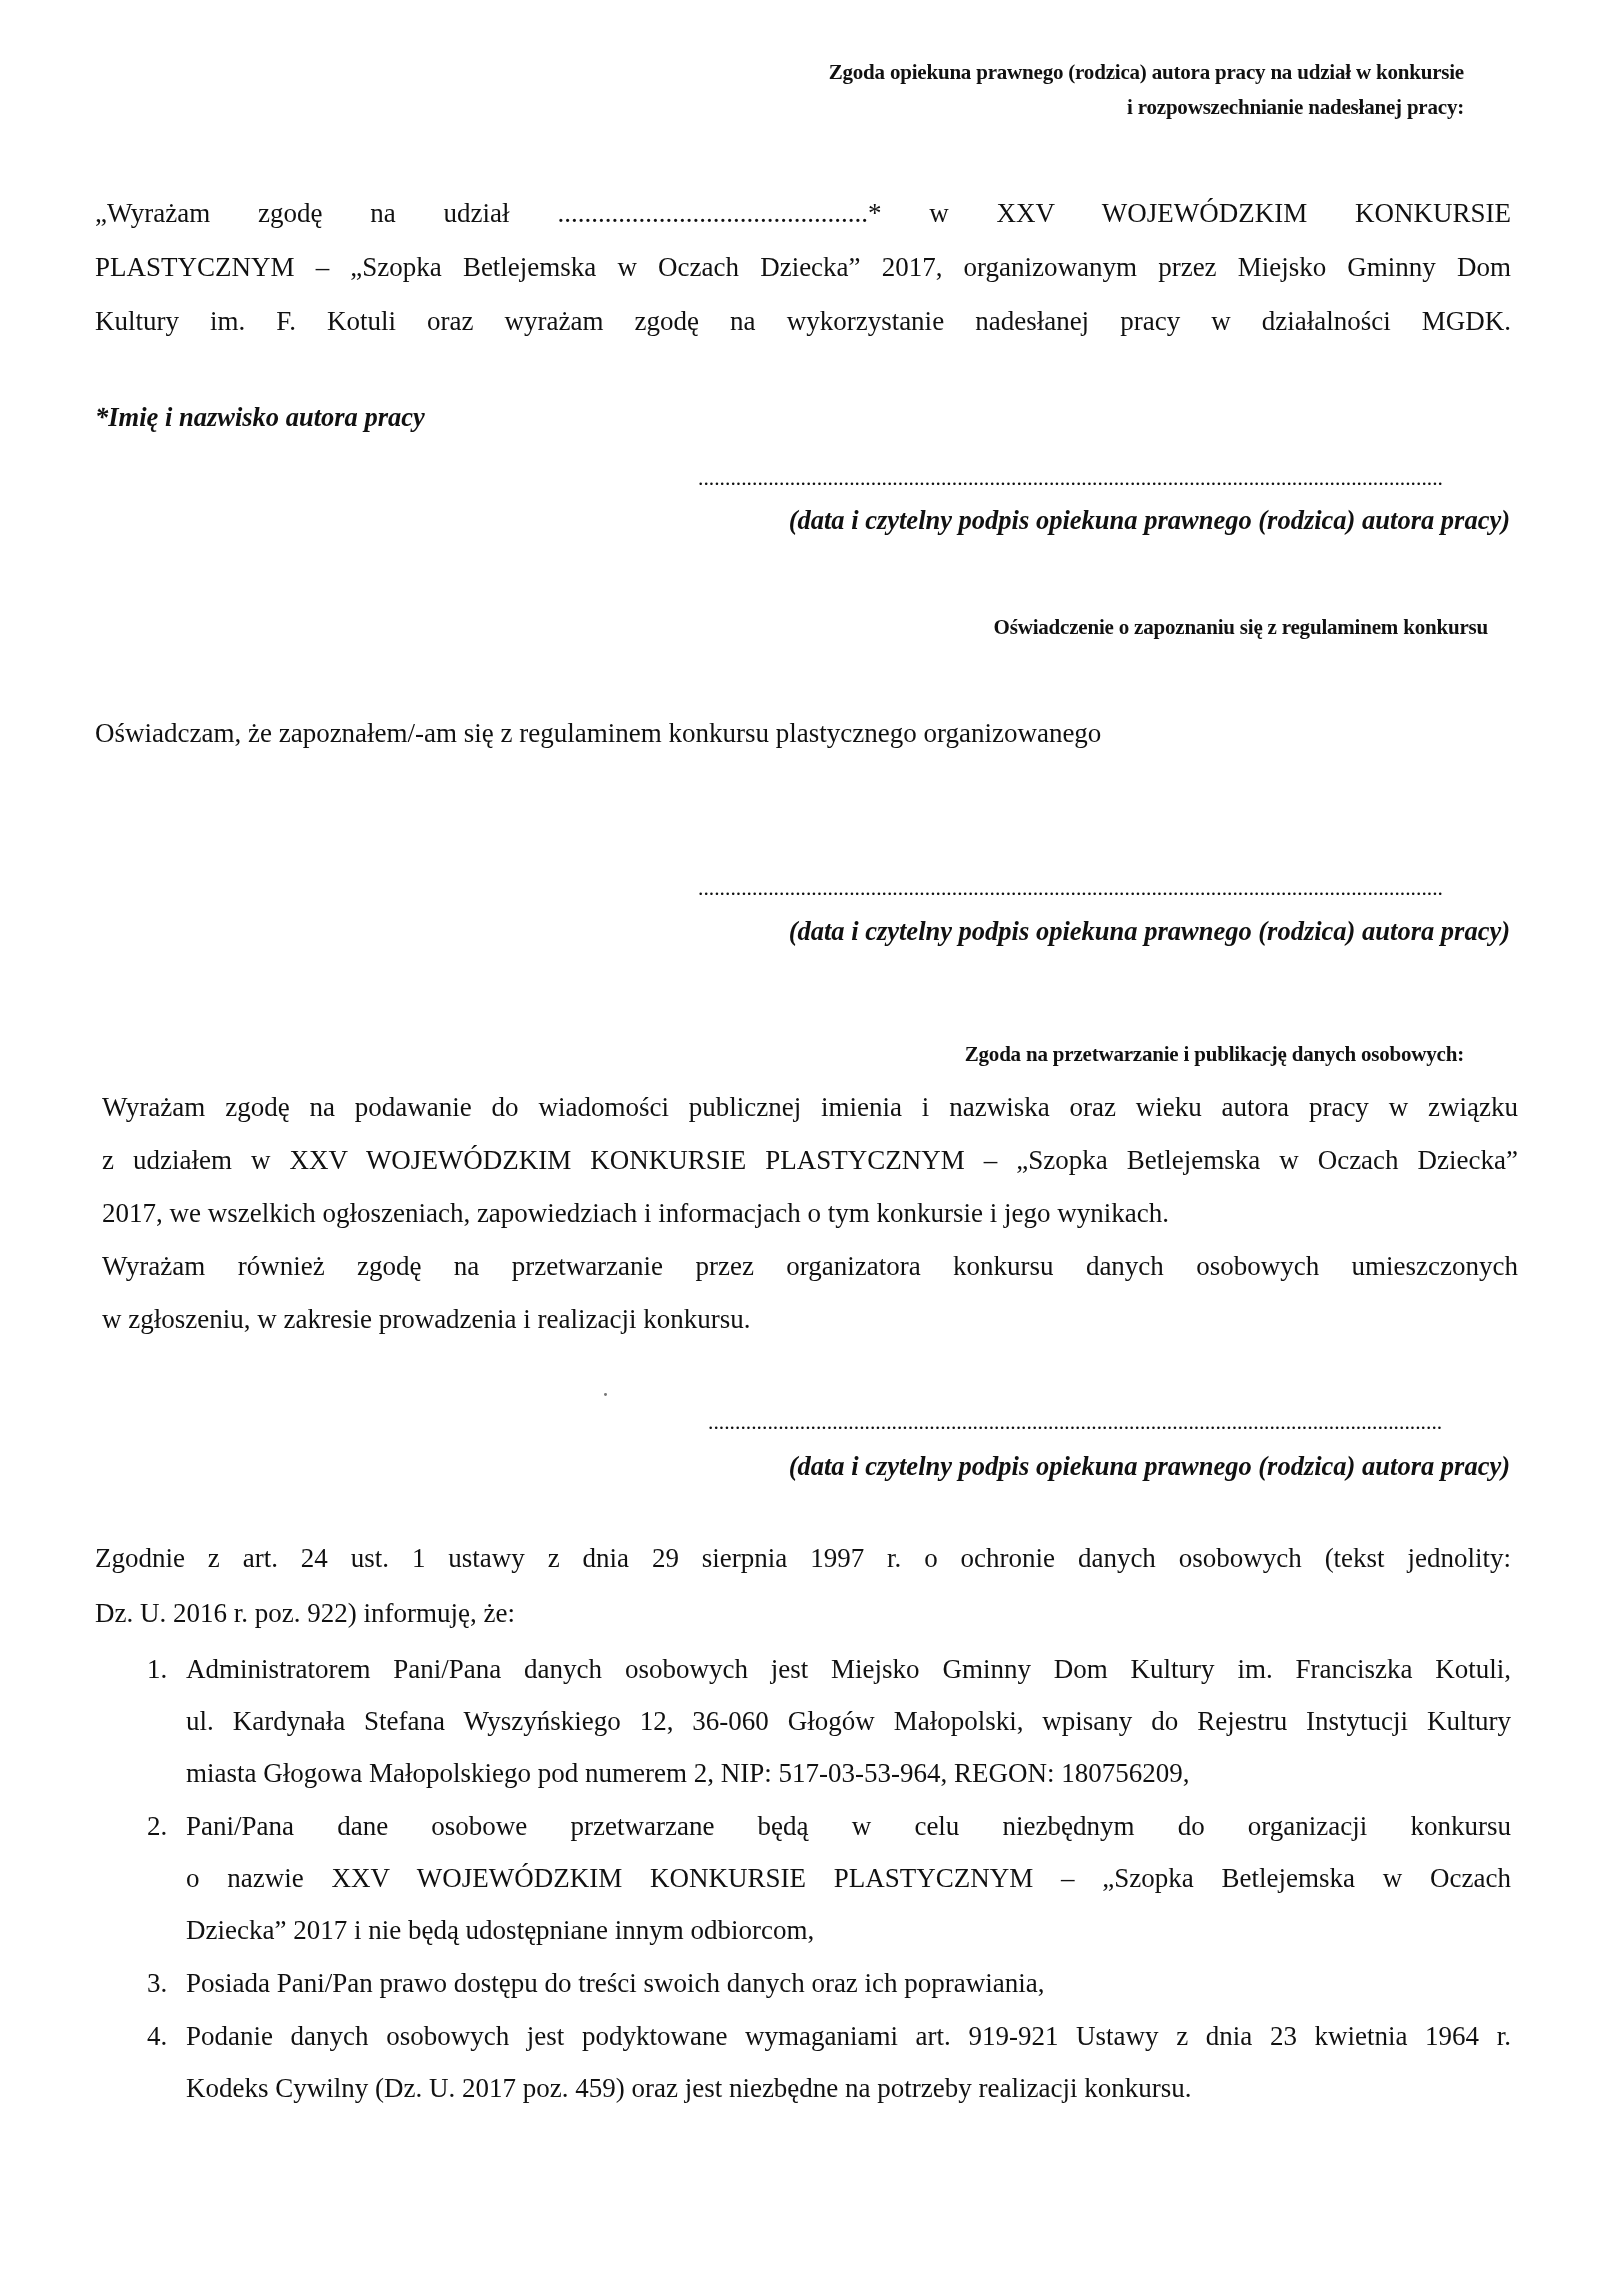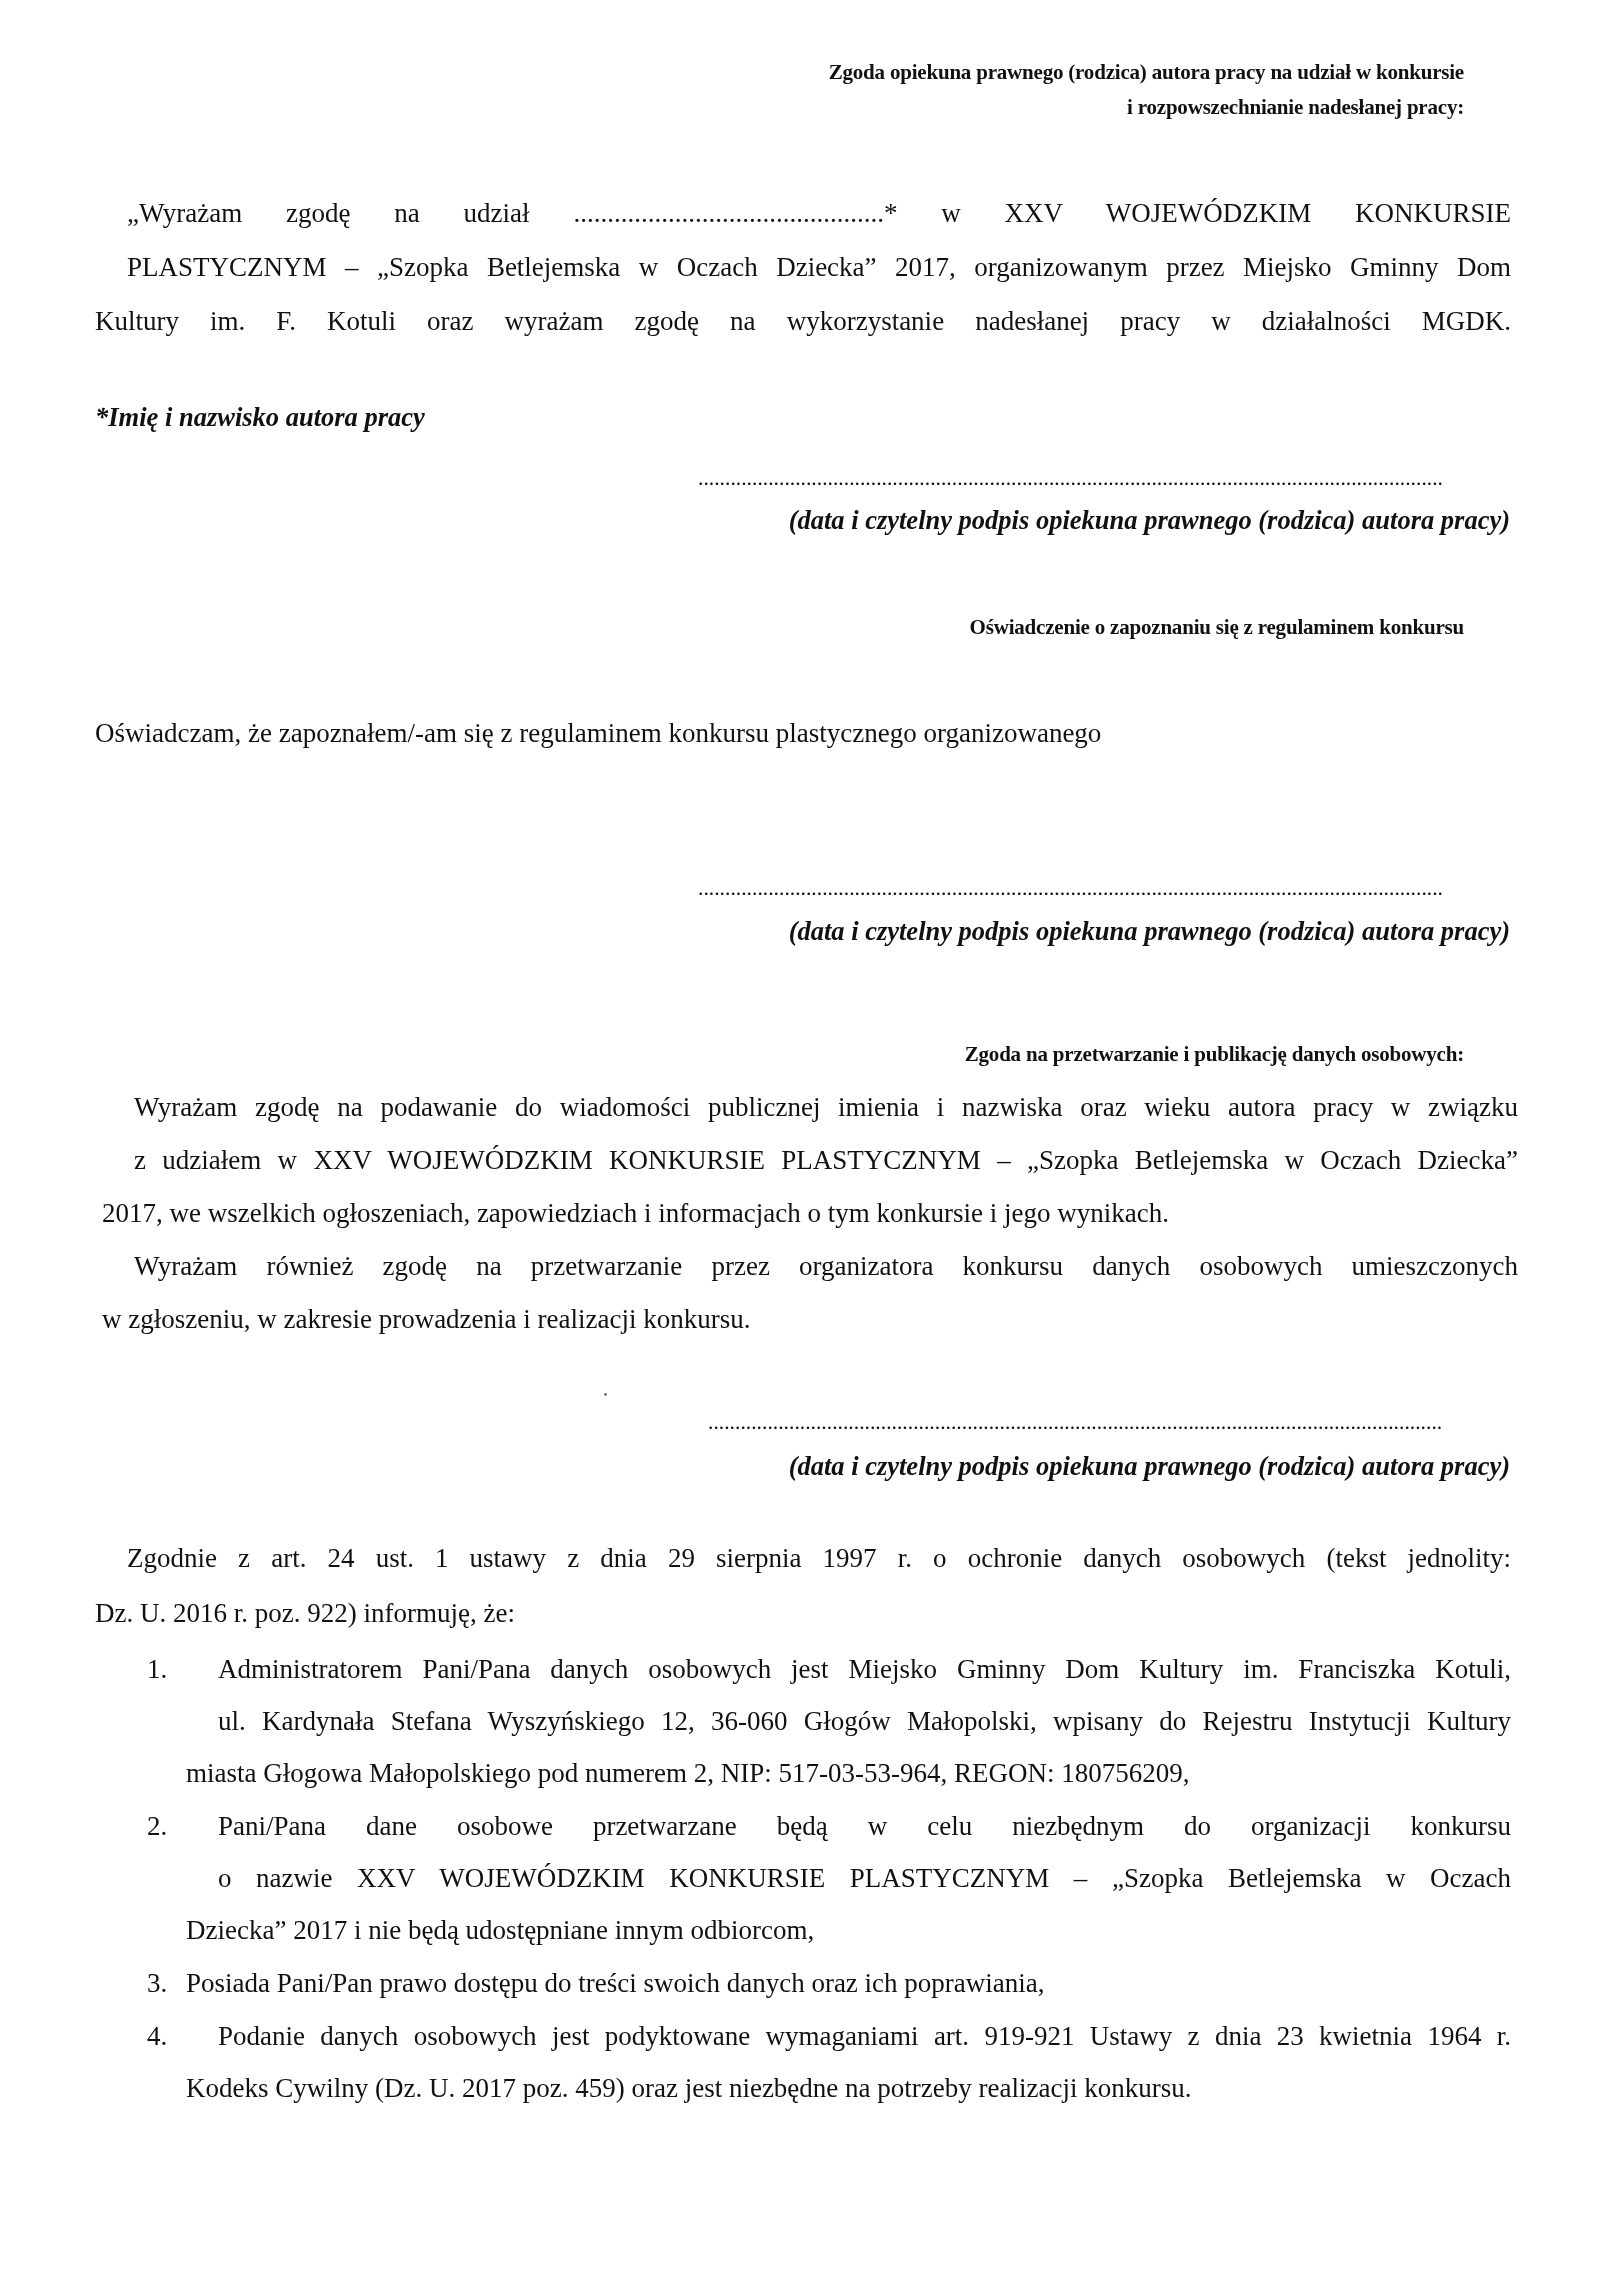--- a/index.html
+++ b/index.html
@@ -11,21 +11,21 @@
   .abs { position: absolute; }
   .title {
     left: 0; width: 1464px; text-align: right; font-weight: bold;
     font-size: 21px; line-height: 35px; letter-spacing: -0.2px;
   }
   .para {
     font-size: 27px; line-height: 54px; text-align: justify;
     text-align-last: justify;
   }
   .line { display: block; white-space: nowrap; }
-  .jline { display: block; text-align: justify; text-align-last: justify; margin-left: 32px; }
+  .jline { display: block; text-align: justify; text-align-last: justify; }
   .italic { font-style: italic; font-size: 26.5px; font-weight: bold; }
   .dots {
     font-size: 21.6px; letter-spacing: 0px; white-space: nowrap; overflow: hidden;
     line-height: 23.5px;
   }
   .list-num { width: 39px; font-size: 27px; }
   .list-text { font-size: 27px; line-height: 54px; }
   .mark { width: 2.9px; height: 2.9px; background: #777; border-radius: 50%; }
 </style>
 </head>
@@ -41,21 +41,21 @@
   </span>
   <span class="jline">PLASTYCZNYM – „Szopka Betlejemska w Oczach Dziecka” 2017, organizowanym przez Miejsko Gminny Dom</span>
   <span class="line">Kultury im. F. Kotuli oraz wyrażam zgodę na wykorzystanie nadesłanej pracy w działalności MGDK.</span>
 </div>
 
 <div class="abs italic" style="left:95px; top:402px;">*Imię i nazwisko autora pracy</div>
 
 <div class="abs dots" style="left:698px; width:814px; top:467px;">..........................................................................................................................................</div>
 <div class="abs italic" style="right:110px; top:505px;">(data i czytelny podpis opiekuna prawnego (rodzica) autora pracy)</div>
 
-<div class="abs title" style="top:610px;">Oświadczenie o zapoznaniu się  z regulaminem konkursu</div>
+<div class="abs title" style="top:610px;padding-left:24px;">Oświadczenie o zapoznaniu się  z regulaminem konkursu</div>
 <div class="abs" style="left:95px; top:706px; font-size:27px; line-height:54px;">
   <span class="line">Oświadczam, że zapoznałem/-am się  z regulaminem konkursu plastycznego organizowanego</span>
 </div>
 <div class="abs dots" style="left:698px; width:814px; top:877px;">..........................................................................................................................................</div>
 <div class="abs italic" style="right:110px; top:916px;">(data i czytelny podpis opiekuna prawnego (rodzica) autora pracy)</div>
 
 <div class="abs title" style="top:1037px;">Zgoda na przetwarzanie i publikację  danych osobowych:</div>
 <div class="abs" style="left:102px; width:1416px; top:1081px; font-size:27px; line-height:53px;">
   <span class="jline">Wyrażam zgodę  na podawanie do wiadomości publicznej imienia i nazwiska oraz wieku autora pracy w związku</span>
   <span class="jline">z udziałem w XXV WOJEWÓDZKIM KONKURSIE PLASTYCZNYM – „Szopka Betlejemska w Oczach Dziecka”</span>

